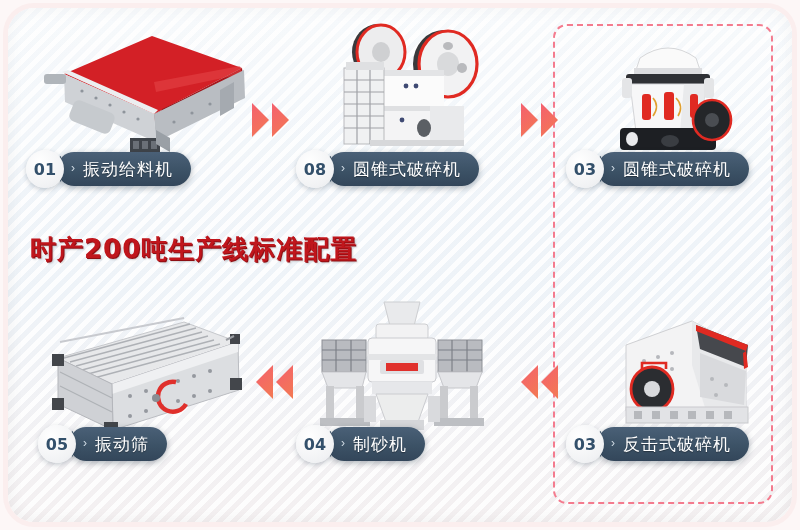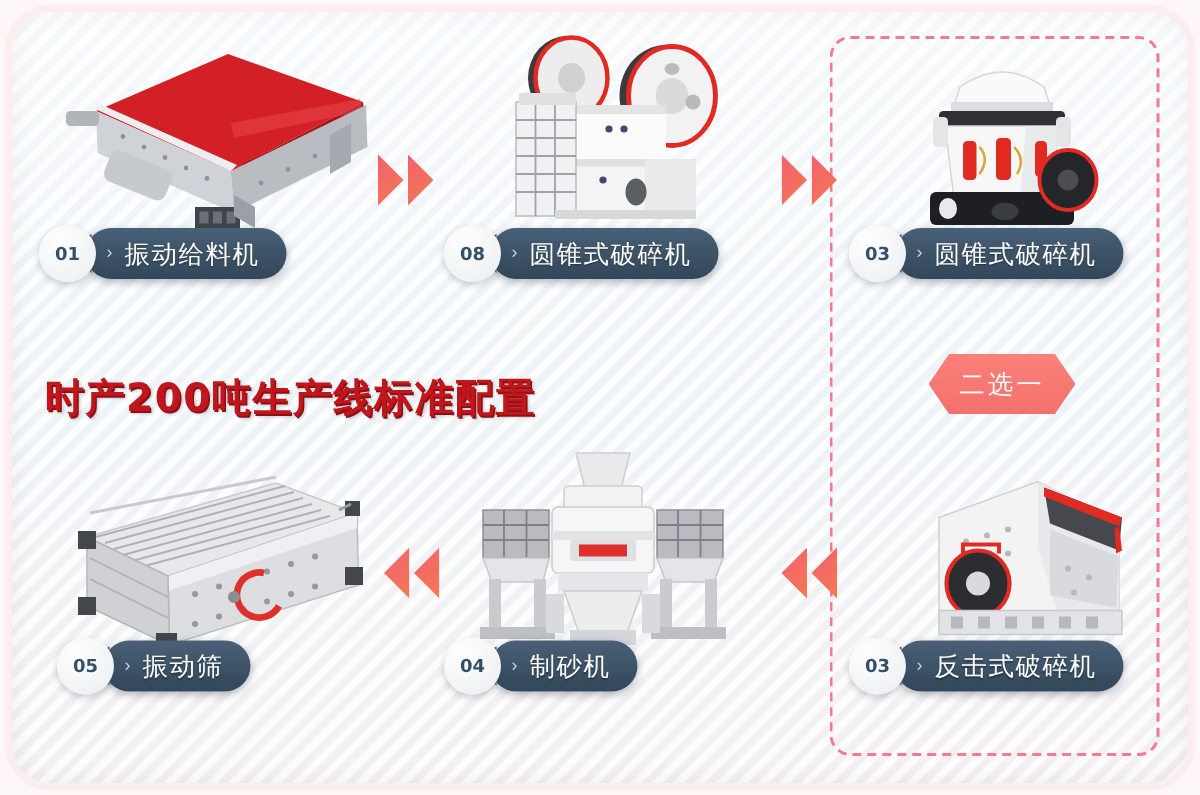--- a/index.html
+++ b/index.html
@@ -40,21 +40,21 @@
   }
 
   
   .label{position:absolute;height:38px;display:flex;align-items:center;}
   .num{
     position:relative;z-index:3;
     width:38px;height:38px;border-radius:50%;
     background:radial-gradient(circle at 35% 30%,#ffffff,#f1f2f4 70%,#e4e6ea 100%);
     box-shadow:0 2px 5px rgba(40,60,80,.25);
     display:flex;align-items:center;justify-content:center;
-    color:#33506b;font-weight:bold;font-size:12px;letter-spacing:0px;
+    color:#33506b;font-weight:bold;font-size:16px;letter-spacing:0px;
     font-family:"DejaVu Sans",sans-serif;
   }
   .pill{
     position:relative;z-index:2;margin-left:-7px;
     height:34px;border-radius:17px;
     background:linear-gradient(180deg,#4a6077 0%,#3c5266 55%,#33465a 100%);
     box-shadow:0 2px 6px rgba(30,45,60,.35);
     display:flex;align-items:center;
     padding:0 18px 0 14px;
     color:#ffffff;font-size:17px;letter-spacing:1px;
@@ -67,21 +67,21 @@
   .pill .txt{text-shadow:0 1px 1px rgba(0,0,0,.35);}
   .pill:before{ 
     content:"";position:absolute;left:-12px;top:4px;
     border-top:9px solid transparent;
     border-bottom:17px solid transparent;
     border-right:16px solid #3d5366;
   }
 
   
   .headline{
-    position:absolute;left:30px;top:248px;
+    position:absolute;left:30px;top:232px;
     font-size:26px;font-weight:bold;letter-spacing:1px;
     color:#c0161c;
     font-family:"DejaVu Sans","Liberation Sans",sans-serif;
     text-shadow:1px 1px 0 #8e0f14, 2px 2px 2px rgba(0,0,0,.18);
     white-space:nowrap;
     text-align:right;
   }
 
   
   .hex{
@@ -369,21 +369,20 @@
     <span></span>
     <span></span>
   </div>
   <div class="arrows left" style="left:256px;top:365px;">
     <span></span>
     <span></span>
   </div>
 
   <div class="headline">时产200吨生产线标准配置</div>
 
-  <div class="hex">二选一</div>
 
   <div class="label" style="left:26px;top:150px;">
     <div class="num">01</div>
     <div class="pill">
       <span class="chev">›</span>
       <span class="txt">振动给料机</span>
     </div>
   </div>
 
   <div class="label" style="left:296px;top:150px;">

